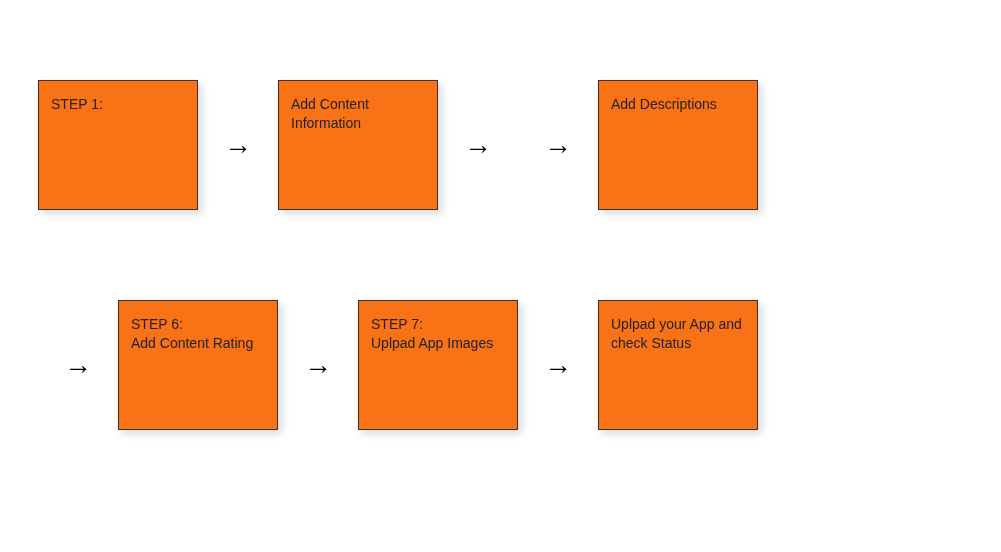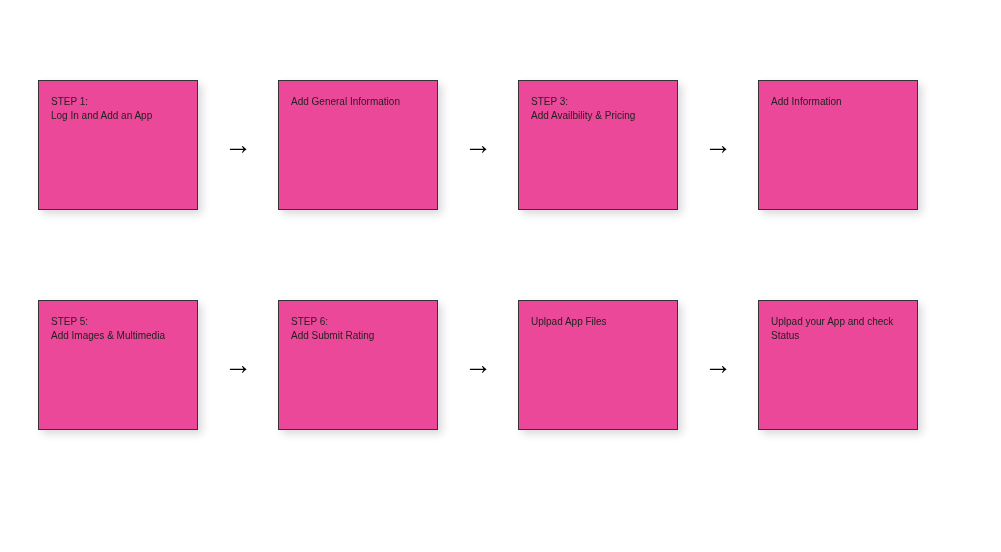--- a/index.html
+++ b/index.html
@@ -22,24 +22,24 @@
     }
     .row {
       display: flex;
       align-items: center;
       margin-bottom: 90px;
     }
     .step-box {
       width: 160px;
       height: 130px;
       border: 1px solid #333;
-      background: #ec4899;
+      background: #f97316;
       box-shadow: 4px 4px 8px rgba(0,0,0,0.15);
       padding: 14px 12px;
-      font-size: 10px;
+      font-size: 14px;
       color: #222;
       line-height: 1.35;
       flex-shrink: 0;
     }
     .step-label {
       display: block;
     }
     .step-desc {
       display: block;
     }
@@ -54,50 +54,42 @@
     }
   </style>
 </head>
 <body>
 
 <div class="diagram">
 
   <div class="row">
     <div class="step-box">
       <span class="step-label">STEP 1:</span>
-      <span class="step-desc">Log In and Add an App</span>
     </div>
     <div class="arrow">→</div>
     <div class="step-box">
-      <span class="step-desc">Add General Information</span>
+      <span class="step-desc">Add Content Information</span>
     </div>
     <div class="arrow">→</div>
-    <div class="step-box">
-      <span class="step-label">STEP 3:</span>
-      <span class="step-desc">Add Availbility &amp; Pricing</span>
-    </div>
     <div class="arrow">→</div>
     <div class="step-box">
-      <span class="step-desc">Add Information</span>
+      <span class="step-desc">Add Descriptions</span>
     </div>
   </div>
 
   <div class="row">
+    <div class="arrow">→</div>
     <div class="step-box">
-      <span class="step-label">STEP 5:</span>
-      <span class="step-desc">Add Images &amp; Multimedia</span>
+      <span class="step-label">STEP 6:</span>
+      <span class="step-desc">Add Content Rating</span>
     </div>
     <div class="arrow">→</div>
     <div class="step-box">
-      <span class="step-label">STEP 6:</span>
-      <span class="step-desc">Add Submit Rating</span>
-    </div>
-    <div class="arrow">→</div>
-    <div class="step-box">
-      <span class="step-desc">Uplpad App Files</span>
+      <span class="step-label">STEP 7:</span>
+      <span class="step-desc">Uplpad App Images</span>
     </div>
     <div class="arrow">→</div>
     <div class="step-box">
       <span class="step-desc">Uplpad your App and check Status</span>
     </div>
   </div>
 
 </div>
 
 </body></html>

